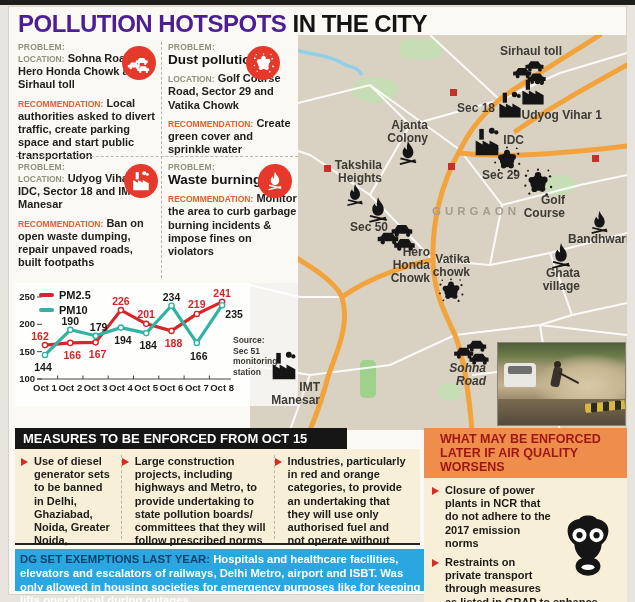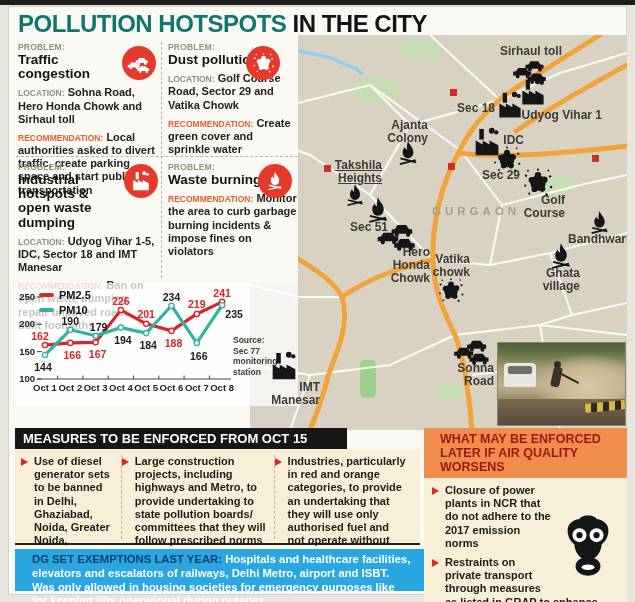--- a/index.html
+++ b/index.html
@@ -2,21 +2,21 @@
 <html><head>
 <meta charset="utf-8">
 <style>
   html,body{margin:0;padding:0;}
   body{font-family:"Liberation Sans",sans-serif;background:#dedbd3;}
   #page{position:relative;width:635px;height:602px;background:#e8e5de;overflow:hidden;}
   .topbar{position:absolute;left:0;top:0;width:635px;height:5px;background:#1d1d1b;}
   .panel{position:absolute;left:8px;top:6px;width:619px;height:589px;background:#fbf9f4;border:1px solid #d6d2c6;box-sizing:border-box;}
   
   .title{position:absolute;left:18px;top:10px;font-weight:bold;font-size:24px;letter-spacing:-0.5px;white-space:nowrap;}
-  .title .hl{color:#0f766e;}
+  .title .hl{color:#4c1d95;}
   .title .rest{color:#141414;}
   
   #map{position:absolute;left:250px;top:35px;width:377px;height:395px;background:#d9d2c3;overflow:hidden;z-index:0;}
   .map-patch{position:absolute;left:250px;top:35px;width:48px;height:248px;background:#fbf9f4;z-index:1;}
   .mlabel{position:absolute;font-weight:bold;font-size:12px;line-height:1.1;color:#3c3a34;text-align:right;white-space:pre-line;z-index:2;}
   .city{position:absolute;left:120px;top:170px;width:150px;text-align:right;font-weight:bold;font-size:11.5px;letter-spacing:4px;color:#a49c8d;z-index:2;}
   .micon{position:absolute;z-index:2;}
   .mmark{position:absolute;width:7px;height:7px;background:#c6312b;z-index:2;}
   
   .photo{position:absolute;left:247px;top:307px;width:129px;height:84px;border:1px solid #8a8578;box-sizing:border-box;overflow:hidden;z-index:3;background:linear-gradient(180deg,#4f5e3a 0%,#6d7c49 16%,#a59a77 30%,#c3b28d 52%,#8f7f62 74%,#5f5440 100%);}
@@ -54,21 +54,21 @@
   .imt-lab{position:absolute;left:262px;top:381px;width:58px;z-index:3;}
   
   .blkhdr{position:absolute;left:15px;top:428px;width:332px;background:#161616;color:#fff;font-weight:bold;font-size:13px;padding:3px 0 3px 8px;box-sizing:border-box;z-index:2;}
   .measures{position:absolute;left:15px;top:449px;width:405px;height:96px;background:#f7efd8;border-bottom:2px solid #24221d;box-sizing:border-box;display:flex;padding:6px 4px 4px 6px;z-index:2;}
   .mcol{font-weight:bold;font-size:11px;line-height:1.2;color:#1d1b18;padding:0 7px;}
   .mcol1{width:92px;}
   .mcol2{width:152px;border-left:1px dashed #b9b5a8;border-right:1px dashed #b9b5a8;}
   .mcol3{width:140px;}
   .arrow{padding-left:13px;position:relative;}
   .arrow:before{content:"";position:absolute;left:0;top:3px;width:0;height:0;border-left:7px solid #d92a20;border-top:4px solid transparent;border-bottom:4px solid transparent;}
-  .dg{position:absolute;left:15px;top:549px;width:413px;height:42px;background:#2aa7e0;color:#fff;font-weight:bold;font-size:11.3px;line-height:1.22;padding:4px 17px;box-sizing:border-box;z-index:2;}
+  .dg{position:absolute;left:15px;top:549px;width:413px;height:42px;background:#2aa7e0;color:#fff;font-weight:bold;font-size:11.3px;line-height:1.22;padding:4px 5px;box-sizing:border-box;z-index:2;}
   .dg .lead{color:#123f6e;}
   .later{position:absolute;left:424px;top:428px;width:203px;z-index:2;}
   .later .ohdr{background:#ef8e4c;color:#9c1712;font-weight:bold;font-size:12.5px;line-height:1.12;padding:4px 16px;}
   .later .obody{background:#f7efd8;border-bottom:2px solid #24221d;padding:6px 6px 6px 8px;min-height:110px;}
   .mask{float:right;width:66px;height:78px;margin:26px 0 0 2px;text-align:center;}
   .litem{font-weight:bold;font-size:11px;line-height:1.2;color:#1d1b18;margin-bottom:6px;}
 </style>
 </head>
 <body>
 
@@ -166,31 +166,31 @@
 
     
     <div class="mlabel" style="left:240px;top:10px;width:72px;">Sirhaul toll</div>
     <div class="mlabel" style="left:203px;top:67px;width:42px;">Sec 18</div>
     <div class="mlabel" style="left:268px;top:74px;width:84px;">Udyog Vihar 1</div>
     <div class="mlabel" style="left:126px;top:84px;width:52px;">Ajanta
 Colony</div>
     <div class="mlabel" style="left:198px;top:99px;width:28px;margin-left:48px;">IDC</div>
     <div class="mlabel" style="left:228px;top:134px;width:42px;">Sec 29</div>
     <div class="mlabel" style="left:253px;top:159px;width:62px;">Golf Course</div>
-    <div class="mlabel" style="left:78px;top:124px;width:54px;text-decoration:underline;">Takshila
+    <div class="mlabel" style="left:78px;top:124px;width:54px;">Takshila
 Heights</div>
-    <div class="mlabel" style="left:96px;top:186px;width:42px;">Sec 51</div>
+    <div class="mlabel" style="left:96px;top:186px;width:42px;">Sec 50</div>
     <div class="mlabel" style="left:116px;top:211px;width:64px;">Hero Honda
 Chowk</div>
     <div class="mlabel" style="left:174px;top:218px;width:46px;">Vatika
 chowk</div>
     <div class="mlabel" style="left:318px;top:198px;width:58px;">Bandhwari</div>
     <div class="mlabel" style="left:284px;top:232px;width:46px;">Ghata
 village</div>
-    <div class="mlabel" style="left:182px;top:327px;width:62px;">Sohna Road</div>
+    <div class="mlabel" style="left:174px;top:327px;width:62px;font-style:italic;">Sohna Road</div>
 
     
     <svg class="micon" style="left:262px;top:20px;" width="38" height="29" fill="#151515">
         <use href="#sym-traffic"></use>
       </svg>
     <svg class="micon" style="left:245px;top:55px;" width="30" height="30" fill="#151515">
         <use href="#sym-factory"></use>
       </svg>
     <svg class="micon" style="left:268px;top:42px;" width="30" height="30" fill="#151515">
         <use href="#sym-factory"></use>
@@ -249,21 +249,20 @@
     </div>
   </div>
   <div class="map-patch"></div>
 
   <div class="title">
     <span class="hl">POLLUTION HOTSPOTS</span><span class="rest"> IN THE CITY</span>
   </div>
 
   <div class="pcard" style="left:18px;top:42px;width:140px;">
     <div class="plabel">PROBLEM:</div>
-    <div class="ptitle">Traffic congestion</div>
     <p class="ptext"><span class="lab">LOCATION:</span> <span>Sohna Road, Hero Honda Chowk and Sirhaul toll</span></p>
     <p class="ptext"><span class="lab2">RECOMMENDATION:</span> <span>Local authorities asked to divert traffic, create parking space and start public transportation</span></p>
   </div>
   <span class="picon" style="left:122px;top:46px;">
       <svg width="25" height="19" viewBox="0 0 34 26" fill="#fff">
         <use href="#sym-traffic"></use>
       </svg>
     </span>
 
   <div class="pcard" style="left:168px;top:42px;width:130px;">
@@ -273,21 +272,20 @@
     <p class="ptext"><span class="lab2">RECOMMENDATION:</span> <span>Create green cover and sprinkle water</span></p>
   </div>
   <span class="picon" style="left:246px;top:46px;">
       <svg width="23" height="23" viewBox="0 0 24 24" fill="#fff">
         <use href="#sym-dust"></use>
       </svg>
     </span>
 
   <div class="pcard" style="left:18px;top:162px;width:140px;">
     <div class="plabel">PROBLEM:</div>
-    <div class="ptitle">Industrial hotspots &amp; open waste dumping</div>
     <p class="ptext"><span class="lab">LOCATION:</span> <span>Udyog Vihar 1-5, IDC, Sector 18 and IMT Manesar</span></p>
     <p class="ptext"><span class="lab2">RECOMMENDATION:</span> <span>Ban on open waste dumping, repair unpaved roads, built footpaths</span></p>
   </div>
   <span class="picon" style="left:124px;top:164px;">
       <svg width="22" height="22" viewBox="0 0 24 24" fill="#fff">
         <use href="#sym-factory"></use>
       </svg>
     </span>
 
   <div class="pcard" style="left:168px;top:162px;width:132px;">
@@ -370,21 +368,21 @@
           <circle cx="131.2" cy="50.08" r="2.6" fill="#fff" stroke="#2fb3a3" stroke-width="1.4"></circle>
           <text x="133.2" y="66.08" text-anchor="middle" class="val" fill="#1a1a1a">184</text>
           <circle cx="156.5" cy="22.74666666666667" r="2.6" fill="#fff" stroke="#2fb3a3" stroke-width="1.4"></circle>
           <text x="156.5" y="17.74666666666667" text-anchor="middle" class="val" fill="#1a1a1a">234</text>
           <circle cx="181.8" cy="59.92" r="2.6" fill="#fff" stroke="#2fb3a3" stroke-width="1.4"></circle>
           <text x="183.8" y="76.92" text-anchor="middle" class="val" fill="#1a1a1a">166</text>
           <circle cx="207.1" cy="22.200000000000003" r="2.6" fill="#fff" stroke="#2fb3a3" stroke-width="1.4"></circle>
           <text x="219.1" y="35.2" text-anchor="middle" class="val" fill="#1a1a1a">235</text>
         </svg>
       <div class="src">Source:
-Sec 77
+Sec 51
 monitoring
 station</div>
     </div>
   </div>
 
   <svg class="imt-ico" width="32" height="32" viewBox="0 0 24 24" fill="#151515">
       <use href="#sym-factory"></use>
     </svg>
   <div class="mlabel imt-lab">IMT
 Manesar</div>

